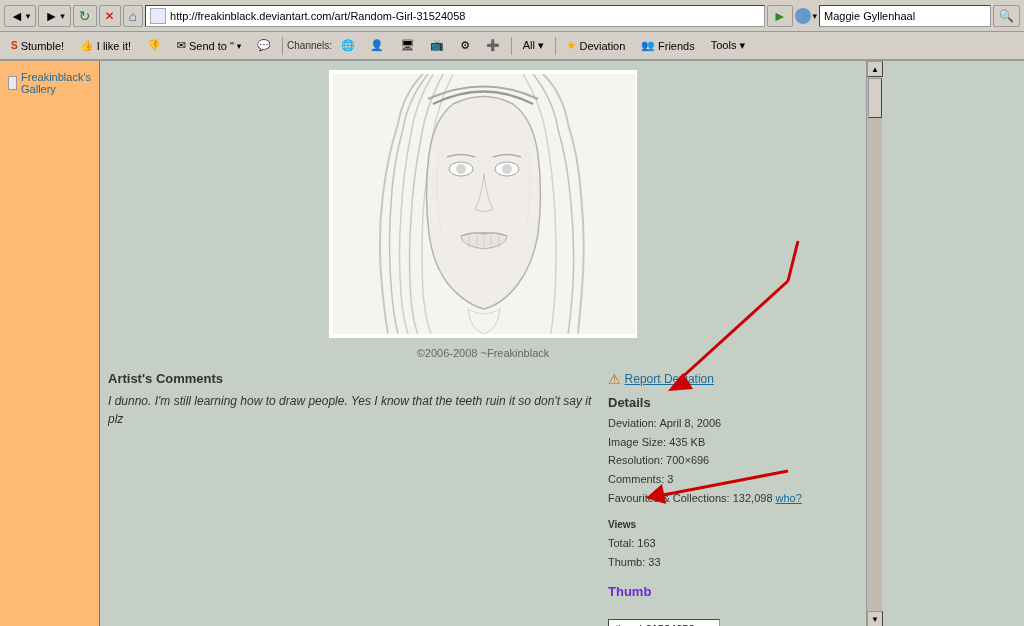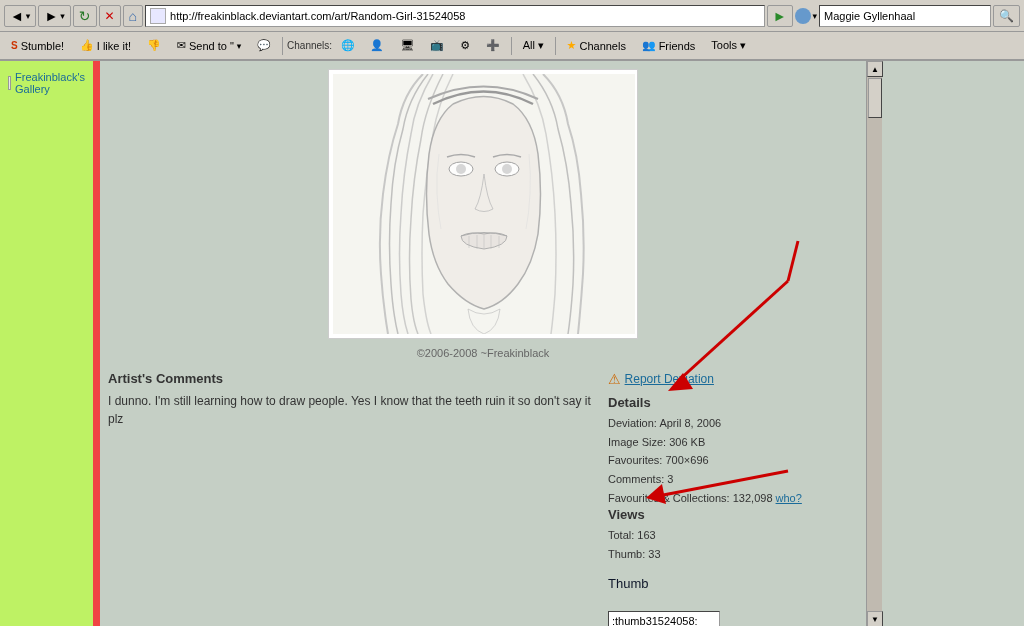--- a/index.html
+++ b/index.html
@@ -15,56 +15,56 @@
     .search-bar { width: 172px; height: 22px; border: 1px inset #999; background: white; padding: 0 4px; font-size: 11px; }
 
     .toolbar { display: flex; align-items: center; padding: 2px 4px; gap: 2px; background: #d4d0c8; border-bottom: 1px solid #999; height: 28px; }
     .toolbar-btn { background: #d4d0c8; border: 1px solid transparent; padding: 2px 6px; cursor: pointer; font-size: 11px; display: flex; align-items: center; gap: 3px; height: 22px; border-radius: 2px; }
     .toolbar-separator { width: 1px; height: 18px; background: #999; margin: 0 2px; }
     .toolbar-label { font-size: 10px; color: #333; }
 
     
     .page-content { display: flex; height: calc(626px - 60px); background: #c5cfc5; overflow: hidden; }
 
-    .sidebar { width: 100px; padding: 8px; background: #bef264; border-right: 7px solid #ef4444; }
+    .sidebar { width: 100px; padding: 8px; background: #fdba74; border-right: 1px solid #ef4444; }
     .sidebar-link { font-size: 11px; color: #1a6b9a; text-decoration: none; display: flex; align-items: center; gap: 4px; padding: 2px 0; }
     .page-icon { width: 14px; height: 14px; background: #e8e8e8; border: 1px solid #999; display: inline-block; }
 
     .main-content { flex: 1; padding: 8px; overflow-y: auto; display: flex; flex-direction: column; align-items: center; }
 
     .artwork-container { background: white; border: 1px solid #ccc; padding: 4px; margin-bottom: 8px; width: 310px; }
     .artwork-sketch { width: 302px; height: 260px; background: #f0f0f0; position: relative; overflow: hidden; }
 
     
     .sketch-canvas { width: 100%; height: 100%; }
 
     .copyright-text { font-size: 11px; color: #666; text-align: center; margin-bottom: 12px; }
 
     .bottom-section { display: flex; gap: 16px; width: 100%; max-width: 750px; }
 
     .artist-comments { flex: 1; background: #c5cfc5; }
     .artist-comments h3 { font-size: 13px; font-weight: bold; color: #333; margin-bottom: 6px; }
-    .artist-comments p { font-size: 12px; color: #333; line-height: 1.5; }
+    .artist-comments p { font-size: 12px; color: #333; line-height: 1.5; font-style: italic; }
 
     .details-panel { width: 250px; background: #c5cfc5; position: relative; }
     .report-row { display: flex; align-items: center; gap: 4px; margin-bottom: 8px; }
     .warning-icon { color: #cc6600; font-size: 14px; }
     .report-link { font-size: 12px; color: #1a6b9a; text-decoration: underline; cursor: pointer; }
 
-    .details-section { }
+    .details-section { margin-bottom: 12px; }
     .details-title { font-size: 13px; font-weight: bold; color: #333; margin-bottom: 4px; }
     .details-text { font-size: 11px; color: #333; line-height: 1.7; }
     .details-link { color: #1a6b9a; text-decoration: underline; cursor: pointer; }
 
     .views-section { margin-bottom: 12px; }
-    .views-title { font-size: 13px; font-weight: bold; color: #333; margin-bottom: 4px; }
+    .views-title { font-size: 10px; font-weight: bold; color: #333; margin-bottom: 4px; }
     .views-text { font-size: 11px; color: #333; line-height: 1.7; }
 
     .thumb-section { }
-    .thumb-title { font-size: 13px; font-weight: normal; color: #0f172a; margin-bottom: 20px; }
+    .thumb-title { font-size: 13px; font-weight: bold; color: #6d28d9; margin-bottom: 20px; }
     .thumb-input { width: 112px; height: 20px; border: 1px inset #999; background: white; padding: 0 3px; font-size: 11px; }
 
     .scrollbar { width: 16px; background: #d4d0c8; border-left: 1px solid #999; display: flex; flex-direction: column; }
     .scrollbar-btn { width: 16px; height: 16px; background: #d4d0c8; border: 1px outset #999; display: flex; align-items: center; justify-content: center; font-size: 8px; cursor: pointer; }
     .scrollbar-track { flex: 1; background: #c0bab0; }
     .scrollbar-thumb { width: 14px; height: 40px; background: #d4d0c8; border: 1px outset #999; margin: 1px; }
 
     .right-panel { display: flex; }
   </style>
 </head>
@@ -137,21 +137,21 @@
     <button class="toolbar-btn">📺</button>
     <button class="toolbar-btn">⚙</button>
     <button class="toolbar-btn">➕</button>
     <div class="toolbar-separator"></div>
     <button class="toolbar-btn">
       <span>All ▾</span>
     </button>
     <div class="toolbar-separator"></div>
     <button class="toolbar-btn">
       <span style="color:#ffaa00;">★</span>
-      <span>Channels</span>
+      <span>Deviation</span>
     </button>
     <button class="toolbar-btn">
       <span style="font-size:11px;">👥</span>
       <span>Friends</span>
     </button>
     <button class="toolbar-btn">
       <span>Tools ▾</span>
     </button>
   </div>
 </div>
@@ -233,22 +233,22 @@
             <span class="warning-icon">⚠</span>
             <a class="report-link">Report Deviation</a>
           </div>
 
           <div class="details-section">
             <div class="details-title">Details</div>
             <div class="details-text">
               <span>Deviation:</span>
               <span>April 8, 2006</span><br>
               <span>Image Size:</span>
-              <span>306 KB</span><br>
-              <span>Favourites:</span>
+              <span>435 KB</span><br>
+              <span>Resolution:</span>
               <span>700×696</span><br>
               <span>Comments:</span>
               <span>3</span><br>
               <span>Favourites &amp; Collections:</span>
               <span>132,098</span>
               <a class="details-link">who?</a>
             </div>
           </div>
 
           <div class="views-section">

